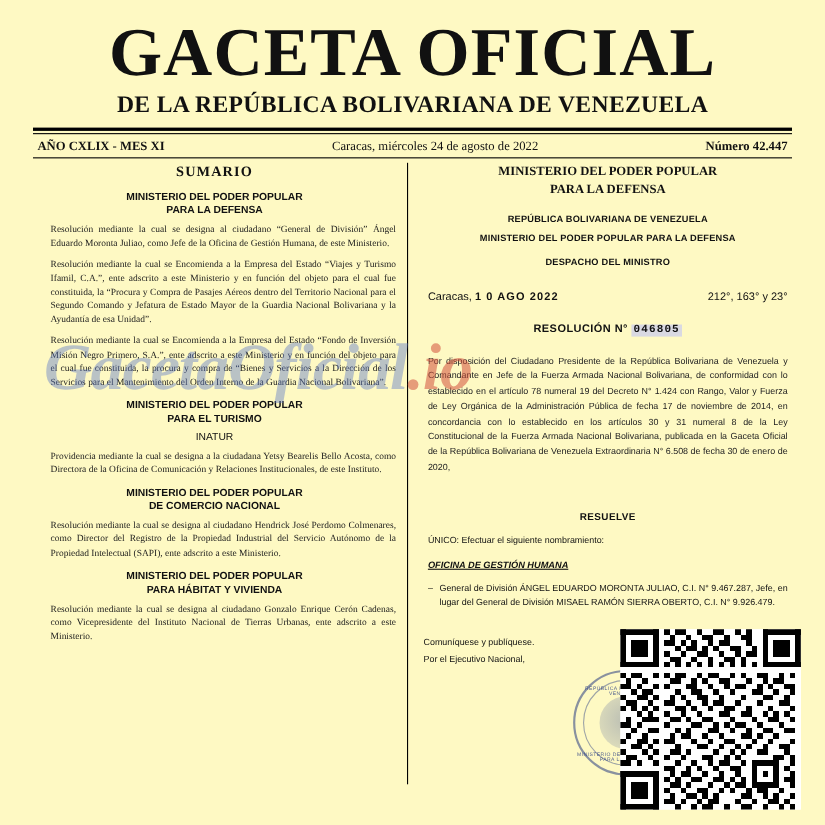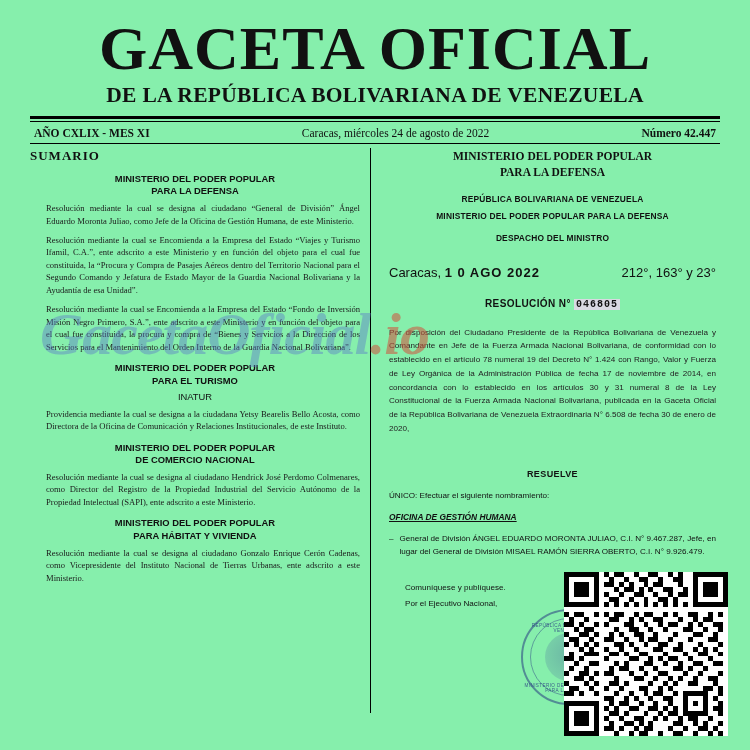--- a/index.html
+++ b/index.html
@@ -13,21 +13,21 @@
     overflow: hidden;
     font-family: "Liberation Sans", sans-serif;
     color: #111;
   }
   .page {
     position: relative;
     width: 750px;
     height: 750px;
     box-sizing: border-box;
     padding: 18px 30px 0 30px;
-    background: #86efac;
+    background: #fef9c3;
   }
 
   
   .masthead {
     text-align: center;
   }
   .masthead-title {
     font-family: "Liberation Serif", serif;
     font-weight: bold;
     font-size: 62px;
@@ -84,20 +84,21 @@
     margin: 0 0 0 0;
   }
   .col-right {
     flex: 1;
     padding-left: 14px;
     box-sizing: border-box;
     position: relative;
   }
 
   .sumario-title {
+    text-align: center;
     font-family: "Liberation Serif", serif;
     font-weight: bold;
     font-size: 13px;
     letter-spacing: 1px;
     margin-bottom: 6px;
   }
 
   .org-head {
     text-align: center;
     font-family: "Liberation Sans", sans-serif;
@@ -147,21 +148,21 @@
     font-weight: bold;
     font-size: 8.4px;
     letter-spacing: 0.2px;
     margin-top: 9px;
     margin-bottom: 22px;
   }
   .r-dateline {
     display: flex;
     justify-content: space-between;
     font-family: "Liberation Sans", sans-serif;
-    font-size: 13px;
+    font-size: 10px;
     margin-bottom: 18px;
     padding: 0 4px;
   }
   .r-dateline .caracas { font-weight: normal; }
   .r-dateline .caracas .stamp {
     letter-spacing: 1px;
     font-weight: bold;
   }
   .r-res {
     text-align: center;
@@ -213,21 +214,21 @@
     font-size: 8.1px;
     line-height: 1.65;
     margin: 0 4px 22px 4px;
     text-align: justify;
   }
   .r-person .dash { flex: 0 0 auto; }
   .r-close {
     font-family: "Liberation Sans", sans-serif;
     font-size: 8.1px;
     line-height: 1.9;
-    margin: 0 20px;
+    margin: 0 0;
   }
 
   
   .watermark {
     position: absolute;
     left: 40px;
     top: 300px;
     width: 680px;
     pointer-events: none;
     font-family: "Liberation Serif", serif;

